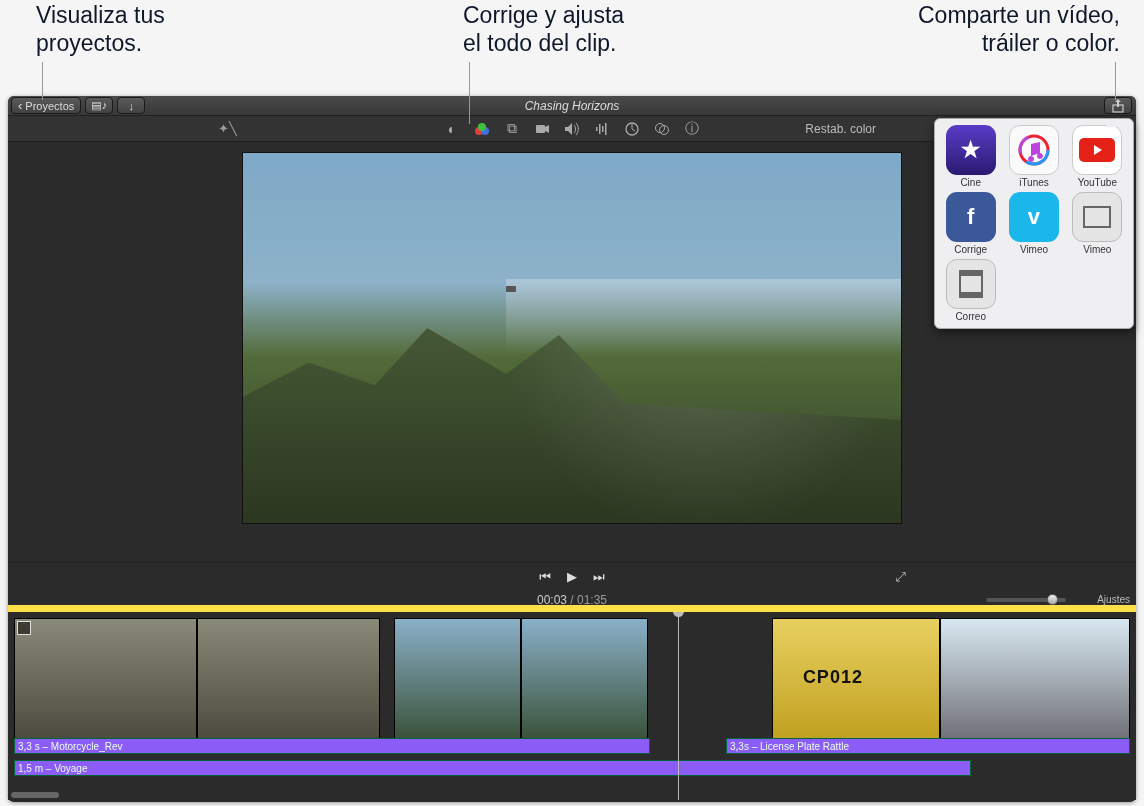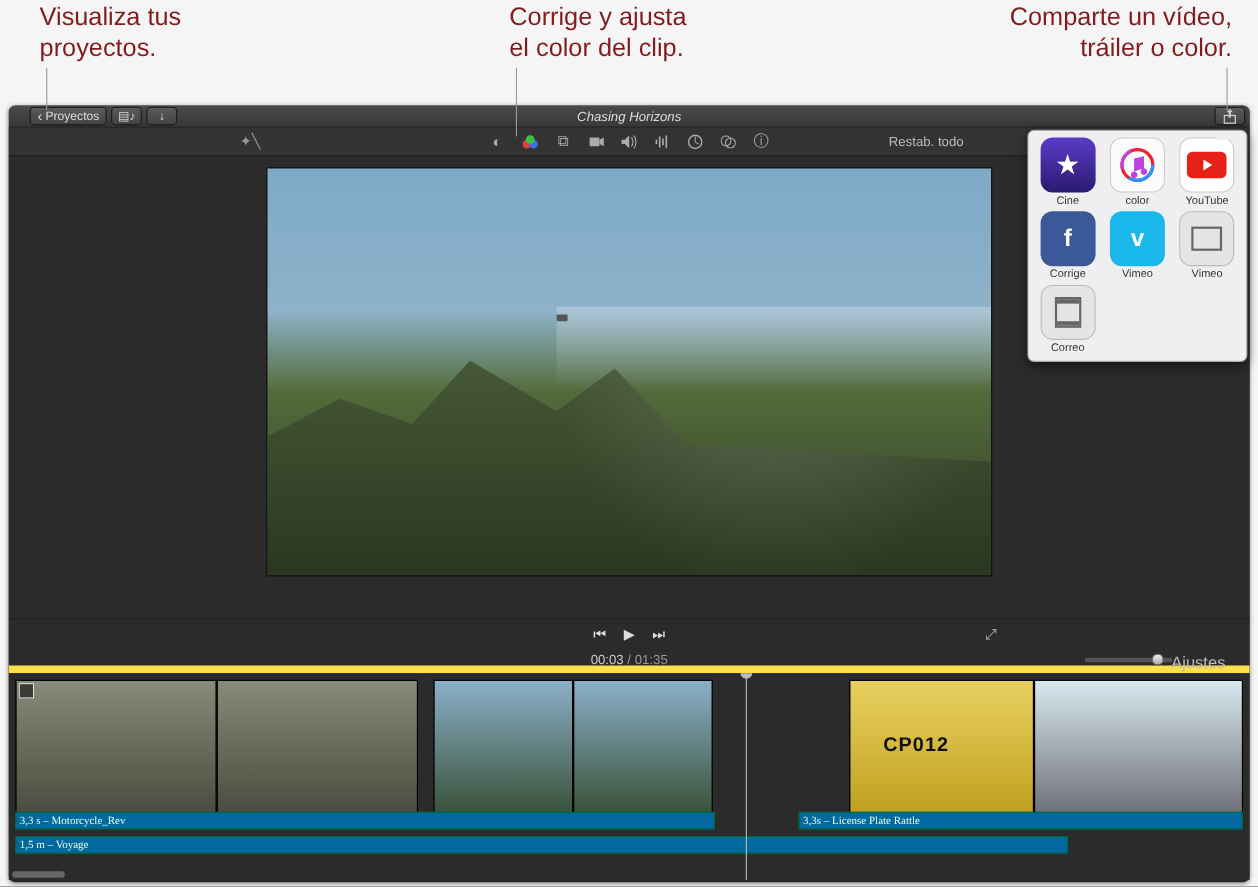--- a/index.html
+++ b/index.html
@@ -13,21 +13,21 @@
   }
   .callout-layer {
     position: absolute;
     top: 0; left: 0; right: 0;
     height: 96px;
     z-index: 20;
   }
   .callout {
     position: absolute;
     font-size: 23px;
-    color: #7f1d1d;
+    color: #0f172a;
     line-height: 1.2;
   }
   .callout-line {
     position: absolute;
     width: 1px;
     background: #999;
   }
   .app {
     position: absolute;
     top: 96px;
@@ -41,21 +41,21 @@
   }
   .titlebar {
     height: 20px;
     background: linear-gradient(#4a4a4a,#383838);
     border-bottom: 1px solid #202020;
     position: relative;
     display: flex;
     align-items: center;
     border-radius: 6px 6px 0 0;
   }
-  .titlebar .left-buttons { display: flex; gap: 4px; margin-left: 19px; align-items:center;justify-content:flex-end;}
+  .titlebar .left-buttons { display: flex; gap: 4px; margin-left: 3px; align-items:center;justify-content:flex-end;}
   .pill-btn {
     background: linear-gradient(#5a5a5a,#434343);
     border: 1px solid #1a1a1a;
     border-radius: 4px;
     color: #ddd;
     font-size: 11px;
     height: 17px;
     display: flex;
     align-items: center;
     padding: 0 6px;
@@ -128,37 +128,37 @@
   }
   .timecode {
     position:absolute; left:50%; transform:translateX(-50%);
     color:#999; font-size:12px; top:3px;
   }
   .timecode .cur{color:#ccc;}
   .zoom-slider{
     position:absolute; right:70px; top:8px; width:80px; height:4px; background:#555; border-radius:2px;
   }
   .zoom-slider .knob{position:absolute; right:8px; top:-4px; width:11px; height:11px; border-radius:50%; background:linear-gradient(#eee,#aaa); border:1px solid #666;}
-  .ajustes-label{position:absolute; right:22px; top:4px; color:#bbb; font-size:15px;}
+  .ajustes-label{position:absolute; right:6px; top:4px; color:#bbb; font-size:10px;}
 
   .timeline{
     height:188px; background:#2b2b2b; position:relative; overflow:hidden;
   }
   .clip-row{ position:absolute; top:6px; left:6px; right:6px; height:122px; display:flex; gap:14px;}
   .vclip{ height:122px; position:relative; display:flex; }
   .vclip .thumb{ flex:1; background:#6b6b55; border:1px solid #000;}
   .vclip .thumb.alley{ background:linear-gradient(#8a8a7a,#4b4b3f);}
   .vclip .thumb.sky{ background:linear-gradient(#8ab0c8,#3a523a);}
   .vclip .thumb.plate{ background:linear-gradient(#e8d060,#c0a020); position:relative;}
   .vclip .thumb.plate::after{content:"CP012"; position:absolute; top:40%; left:18%; font-weight:bold; color:#111; font-size:18px; letter-spacing:1px;}
   .vclip .thumb.road{ background:linear-gradient(#d8e8f0,#707078);}
   .clip-start{ position:absolute; top:3px; left:3px; width:14px; height:14px; background:rgba(0,0,0,.55); border:1px solid #ddd;}
   .audio-green{
-    position:absolute; left:6px; height:16px; background:#0369a1;
-    border:1px solid #063; color:#e8ffe8; font-size:10px; display:flex; align-items:center; padding-left:3px;font-family:Liberation Serif, serif;
+    position:absolute; left:6px; height:16px; background:#8b5cf6;
+    border:1px solid #063; color:#e8ffe8; font-size:10px; display:flex; align-items:center; padding-left:3px;
   }
   .audio1{ top:126px; width:636px;}
   .audio2{ top:126px; left:718px; right:6px; width:auto;}
   .audio3{ top:148px; width:957px; }
   .playhead{
     position:absolute; top:0; bottom:0; left:670px; width:1px; background:#bbb;
   }
   .playhead::before{content:""; position:absolute; top:-6px; left:-5px; width:11px; height:11px; border-radius:50%; background:#bbb;}
   .scrollbar{
     position:absolute; left:3px; bottom:2px; width:48px; height:6px; border-radius:3px; background:#666;
@@ -202,21 +202,21 @@
 </style>
 </head>
 <body>
 
 <div class="callout-layer">
   <div class="callout" style="left:36px; top:2px; white-space:pre;">Visualiza tus
 proyectos.</div>
   <div class="callout-line" style="left:42px; top:62px; height:38px;"></div>
 
   <div class="callout" style="left:463px; top:2px; white-space:pre;">Corrige y ajusta
-el color del clip.</div>
+el todo del clip.</div>
   <div class="callout-line" style="left:469px; top:62px; height:62px;"></div>
 
   <div class="callout" style="right:24px; top:2px; text-align:right; white-space:pre;">Comparte un vídeo,
 tráiler o color.</div>
   <div class="callout-line" style="right:28px; top:62px; height:38px;"></div>
 </div>
 
 <div class="app">
 
   <div class="titlebar">
@@ -279,21 +279,21 @@
           </svg>
       </span>
       <span>
         <svg width="14" height="12" viewBox="0 0 14 12">
             <circle cx="5" cy="5" r="4.5" fill="none" stroke="#aaa"></circle>
             <circle cx="9" cy="7" r="4.5" fill="none" stroke="#aaa"></circle>
           </svg>
       </span>
       <span>ⓘ</span>
     </div>
-    <span class="reset">Restab. todo</span>
+    <span class="reset">Restab. color</span>
   </div>
 
   <div class="viewer">
     <div class="preview">
       <div class="sky-haze"></div>
       <div class="cable"></div>
       <div class="mountain"></div>
     </div>
   </div>
 
@@ -347,21 +347,21 @@
       </div>
       <div class="share-item">
         <div class="share-icon ic-itunes">
           <svg width="36" height="36" viewBox="0 0 36 36">
               <circle cx="18" cy="18" r="14" fill="none" stroke="#e23" stroke-width="2"></circle>
               <circle cx="18" cy="18" r="14" fill="none" stroke="#29f" stroke-width="2" stroke-dasharray="30 60"></circle>
               <circle cx="18" cy="18" r="14" fill="none" stroke="#b4d" stroke-width="2" stroke-dasharray="20 70" stroke-dashoffset="-40"></circle>
               <path d="M15 24 a3 3 0 1 0 .1 0 M15 24 L15 12 L24 10 L24 21 a3 3 0 1 1 -.1 0" fill="#b4d"></path>
             </svg>
         </div>
-        <span>color</span>
+        <span>iTunes</span>
       </div>
       <div class="share-item">
         <div class="share-icon ic-youtube">
           <div class="yt">
               <svg width="12" height="12" viewBox="0 0 12 12">
                 <path d="M3 1 L11 6 L3 11 Z" fill="#fff"></path>
               </svg>
             </div>
         </div>
         <span>YouTube</span>

